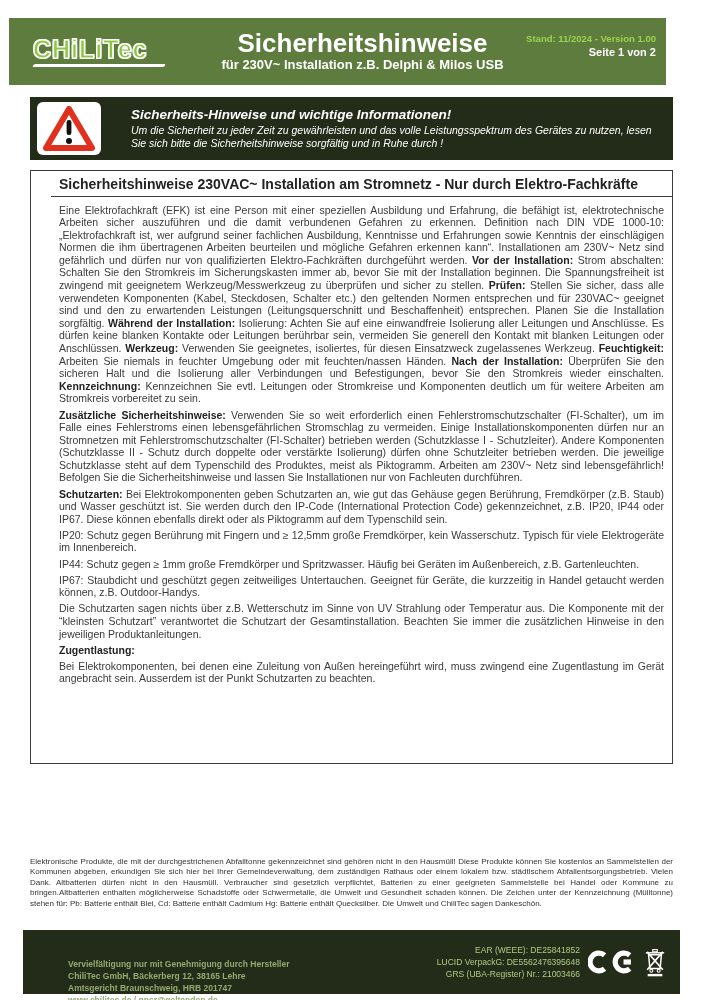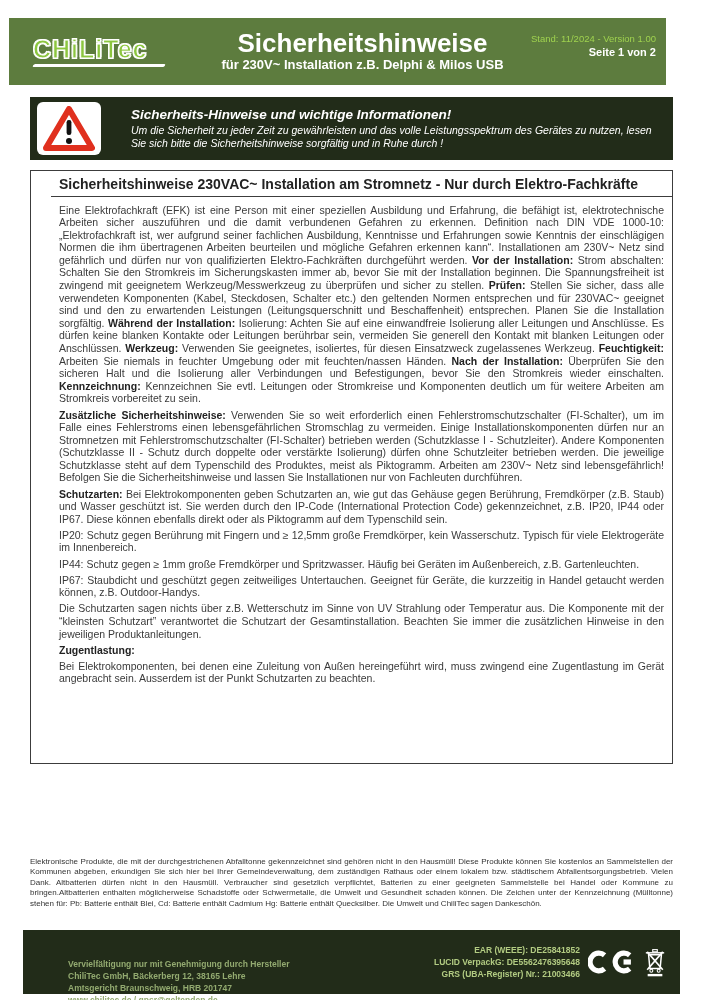--- a/index.html
+++ b/index.html
@@ -23,21 +23,21 @@
   .logo-wrap{width:200px;padding-left:24px;display:flex;flex-direction:column;align-items:flex-start;}
   .logo-text{font-size:25px;font-weight:bold;letter-spacing:1px;color:var(--logo_green);
     -webkit-text-stroke:1px #ffffff;
     text-shadow:0 0 1px #fff, 1px 1px 0 #fff, -1px -1px 0 #fff, 1px -1px 0 #fff, -1px 1px 0 #fff;
     line-height:1;}
   .logo-swoosh{width:132px;height:3px;background:#fff;margin-top:2px;border-radius:2px;transform:skewX(-30deg);}
   .header-center{flex:1;text-align:center;color:#fff;}
   .header-title{font-size:26px;font-weight:bold;line-height:1.05;}
   .header-subtitle{font-size:13px;font-weight:bold;line-height:1.15;}
   .header-right{width:150px;padding-right:10px;text-align:right;align-self:flex-start;padding-top:15px;}
-  .header-stand{font-size:9.5px;font-weight:normal;color:var(--stand_green);line-height:1.3;}
+  .header-stand{font-size:9.5px;font-weight:bold;color:var(--stand_green);line-height:1.3;}
   .header-page{font-size:11px;font-weight:bold;color:#ffffff;line-height:1.3;}
 
   
   .warning{position:absolute;left:30px;top:97px;width:643px;height:63px;
     background:var(--dark_green);display:flex;align-items:center;}
   .warning-icon-box{width:64px;height:53px;background:#fff;border-radius:6px;margin-left:7px;
     display:flex;align-items:center;justify-content:center;flex:0 0 auto;}
   .warning-text{color:#fff;padding-left:30px;padding-right:10px;font-style:italic;}
   .warning-title{font-size:13.5px;font-weight:bold;line-height:1.25;}
   .warning-body{font-size:10.5px;line-height:1.22;}
@@ -53,21 +53,21 @@
   
   .smallprint{position:absolute;left:30px;top:857px;width:643px;
     font-size:8px;line-height:1.3;color:#333;text-align:justify;}
 
   
   .footer{position:absolute;left:23px;top:930px;width:657px;height:64px;
     background:var(--dark_green);display:flex;align-items:center;}
   .footer-left{padding-left:45px;flex:1;color:var(--footer_text_left);
     font-size:8.5px;font-weight:bold;line-height:1.4;margin-top:42px;}
   .footer-right-lines{text-align:right;color:var(--footer_text_right);
-    font-size:8.5px;font-weight:bold;line-height:1.45;padding-right:8px;}
+    font-size:8.5px;font-weight:normal;line-height:1.45;padding-right:8px;}
   .footer-icons{display:flex;align-items:center;gap:4px;padding-right:14px;}
   .ce-svg{width:52px;height:28px;}
   .weee-svg{width:22px;height:30px;}
 </style>
 </head>
 <body>
 
 <div class="page">
 
   <div class="header">

